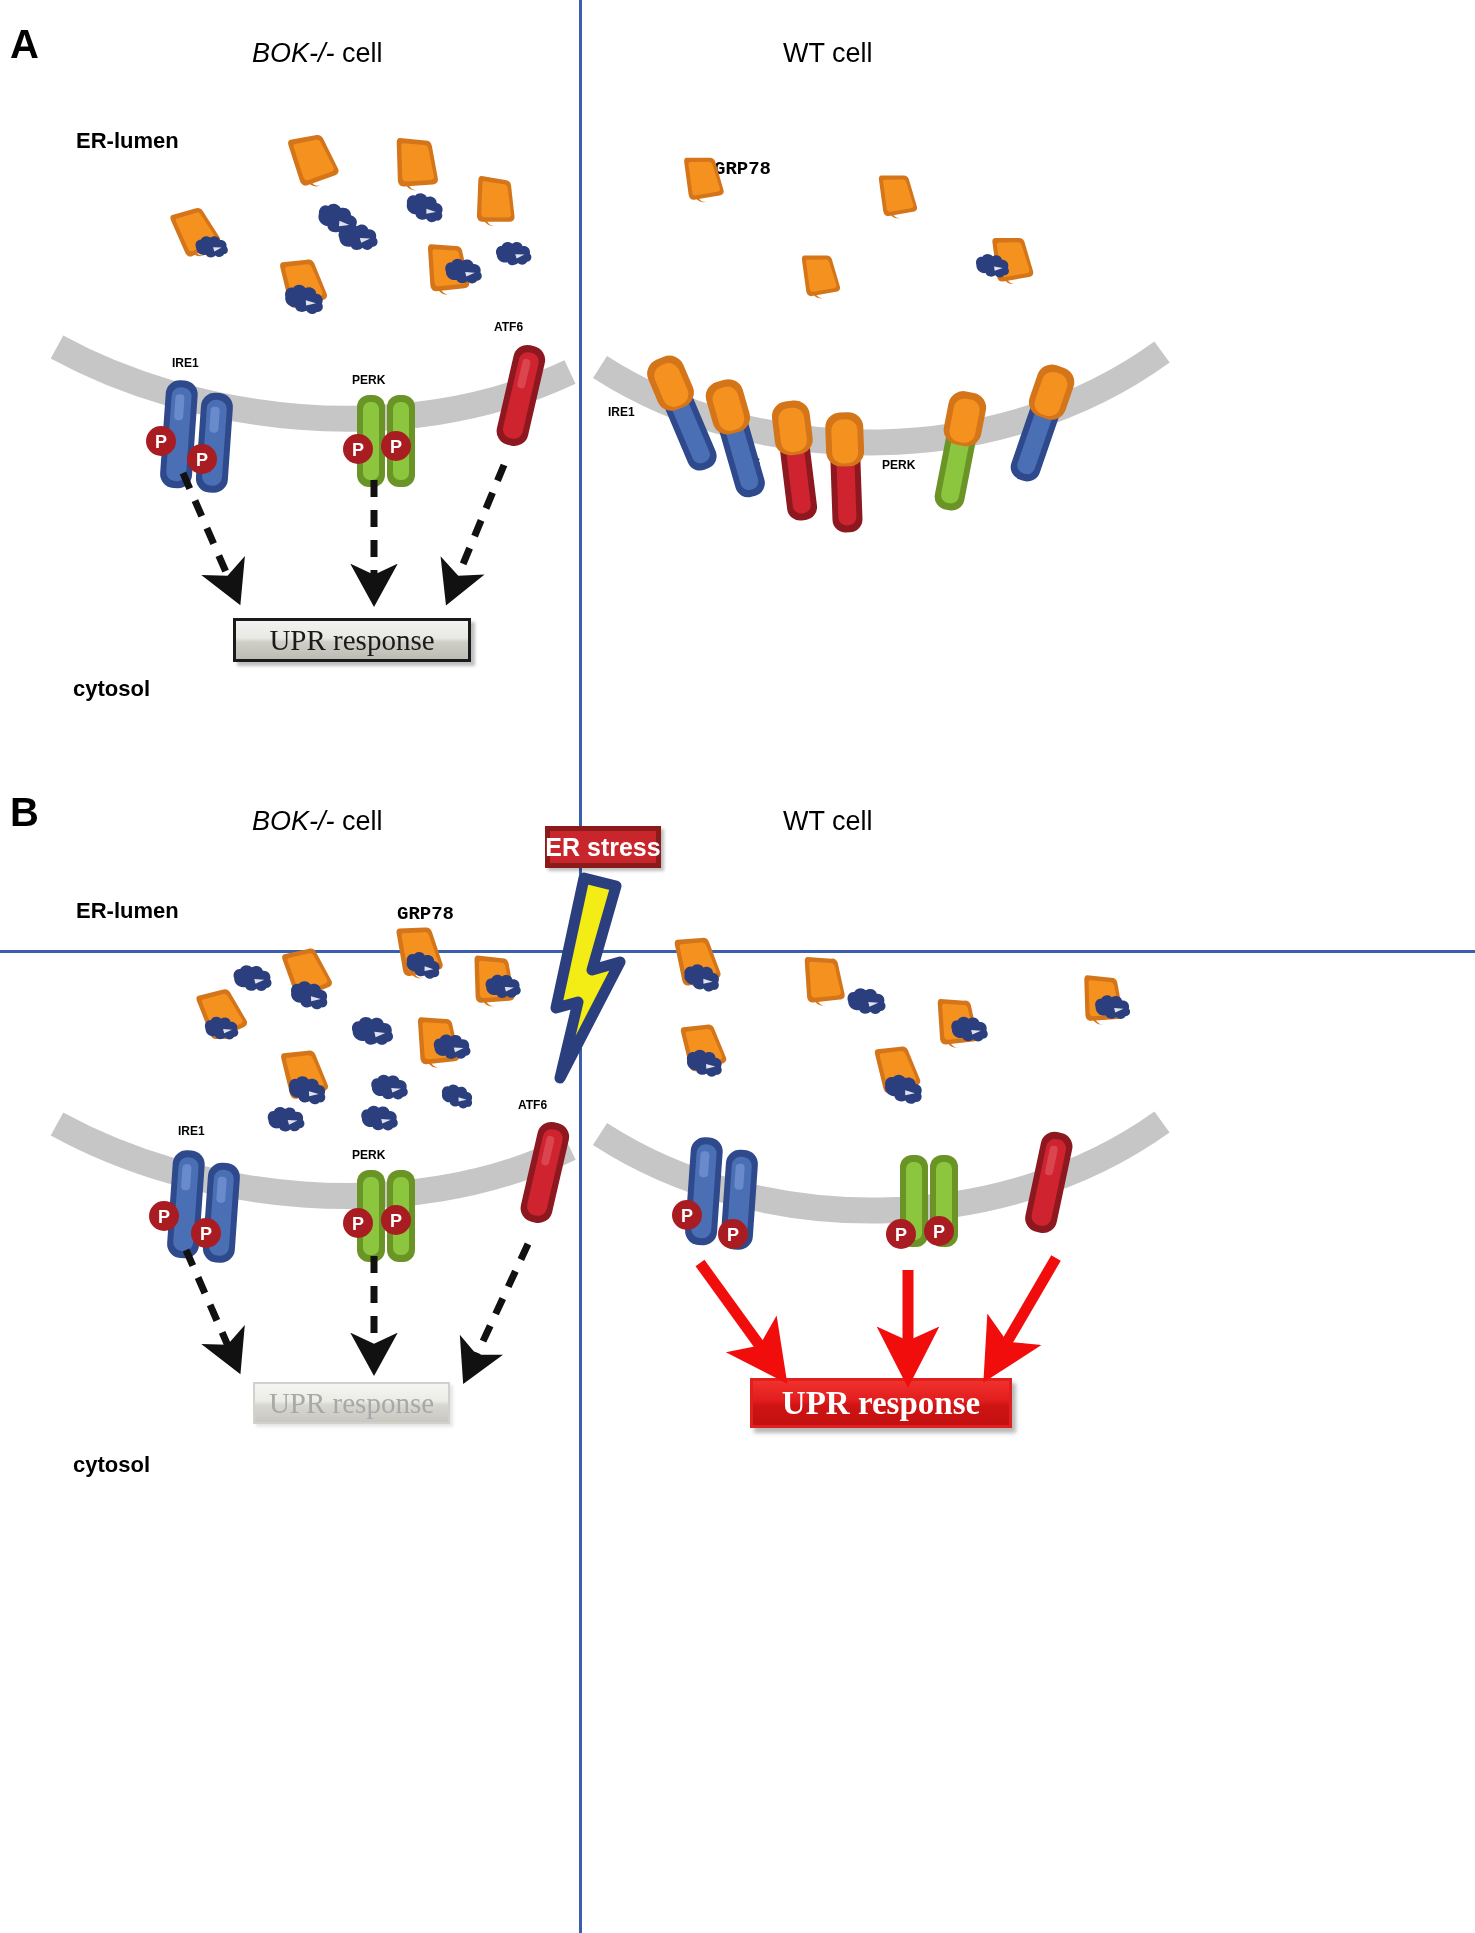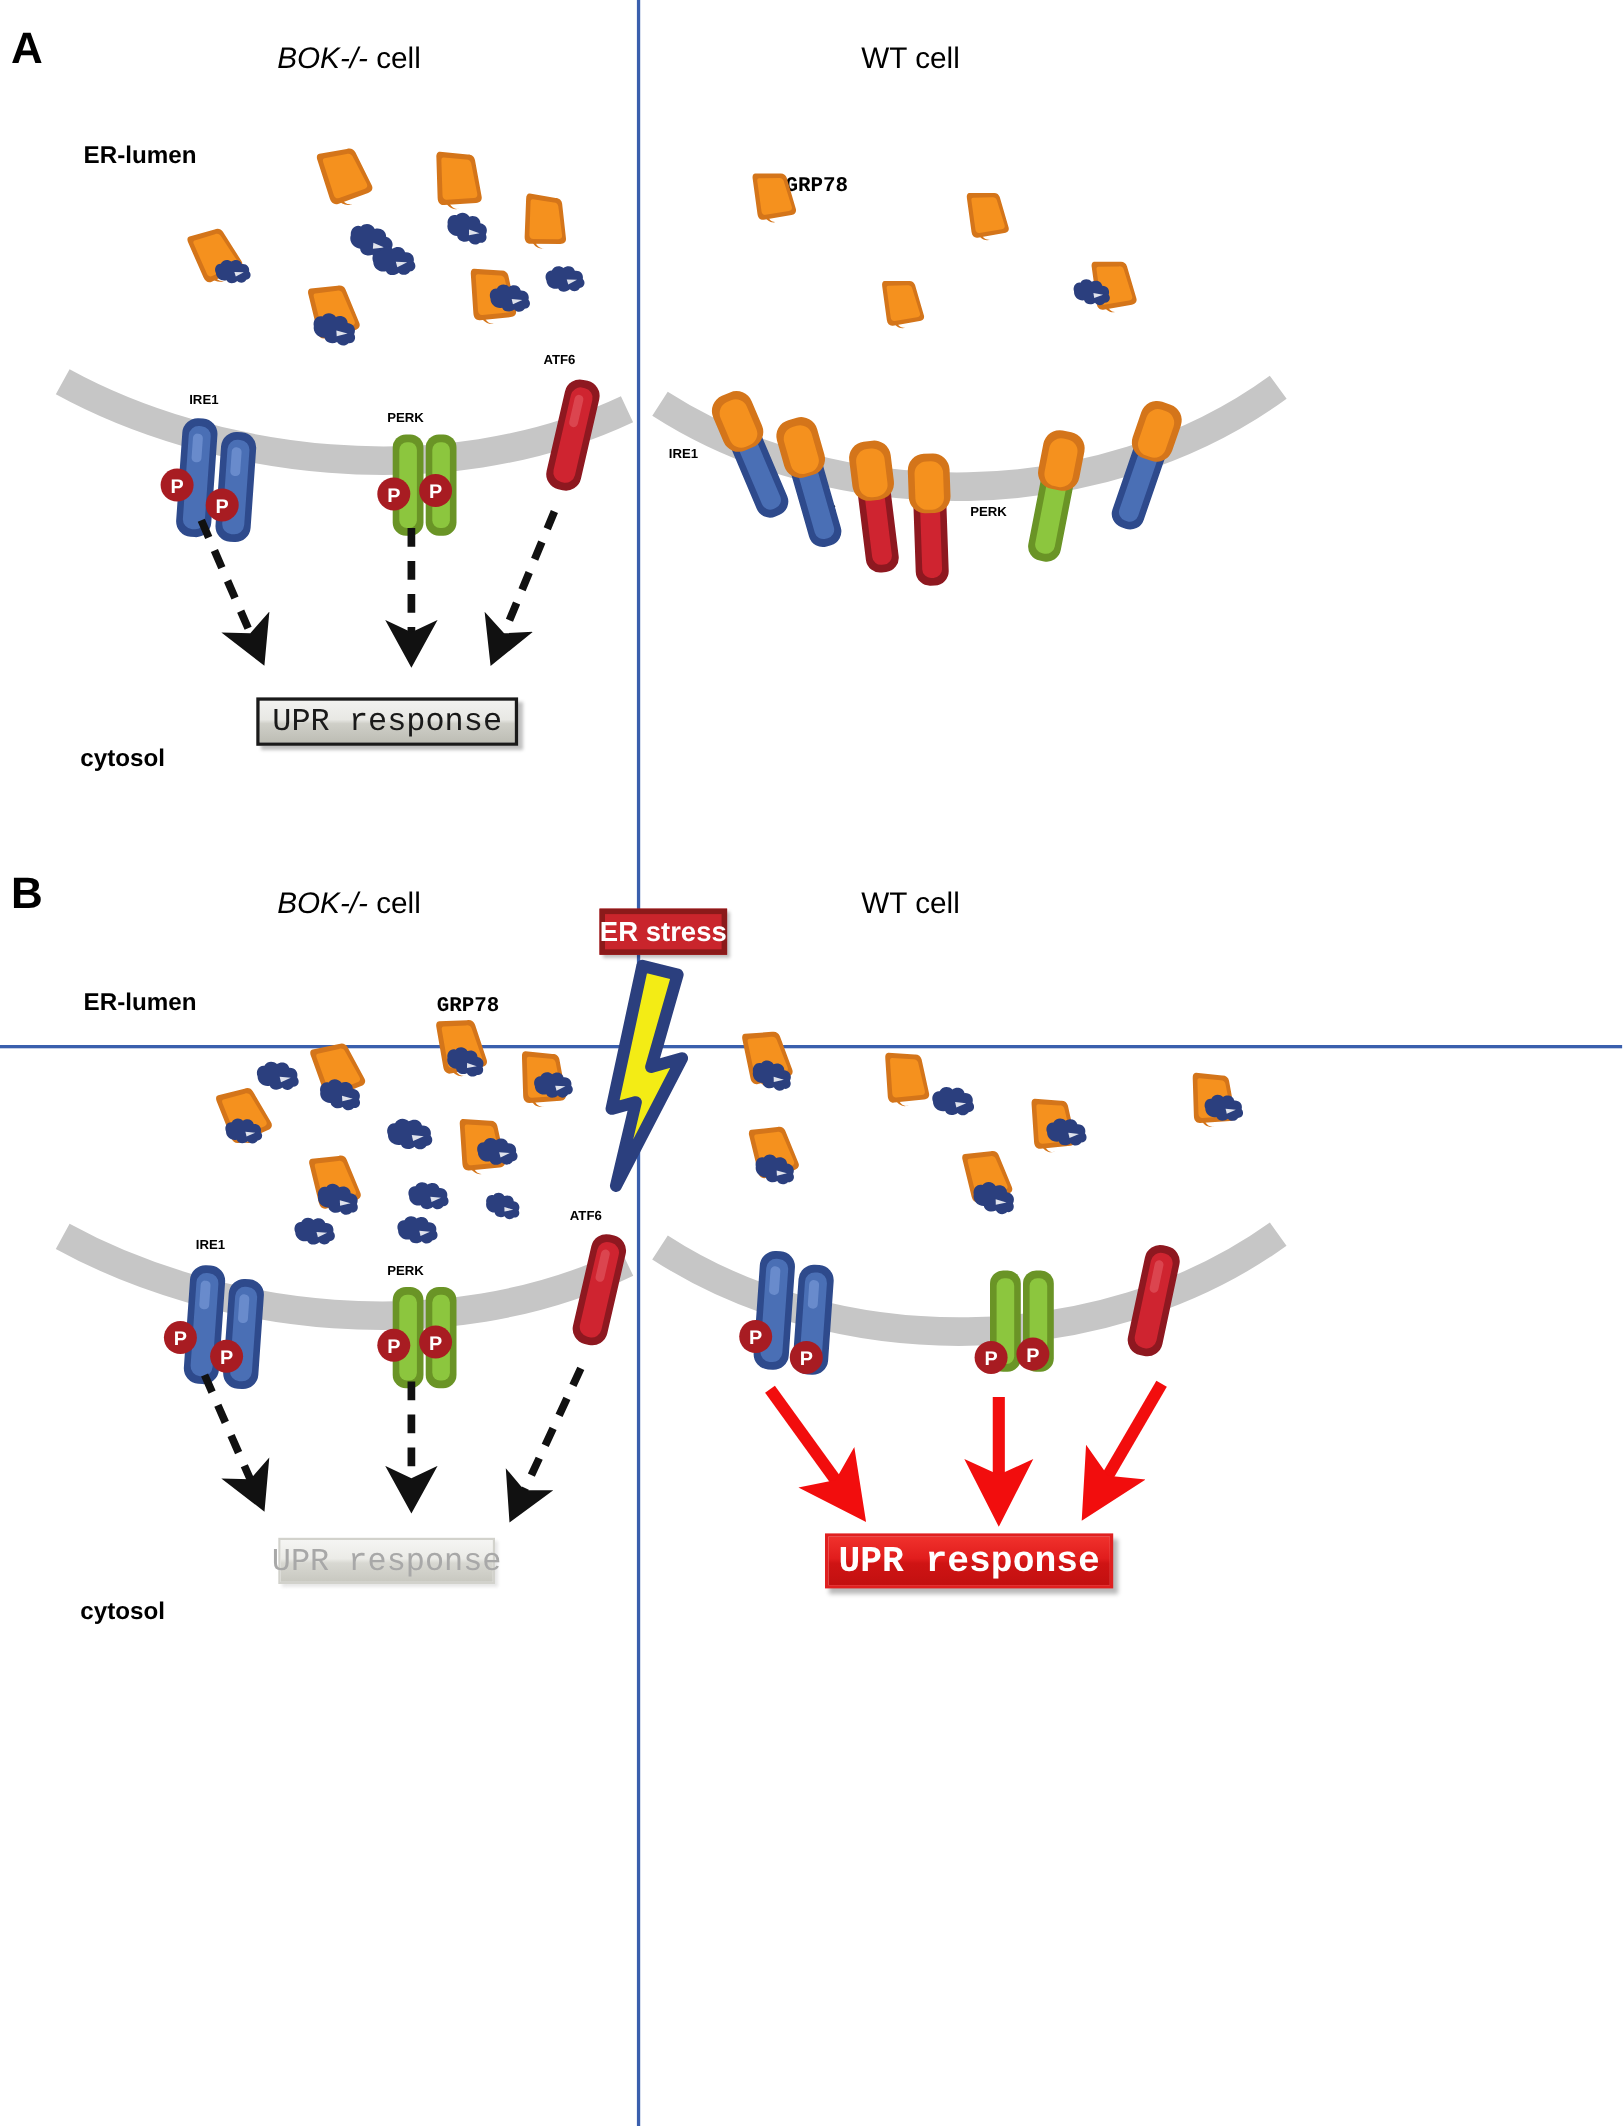--- a/index.html
+++ b/index.html
@@ -67,23 +67,22 @@
     position: absolute;
     background: #3a5fad;
   }
   
   .upr-box {
     position: absolute;
     box-sizing: border-box;
     display: flex;
     align-items: center;
     justify-content: center;
-    font-family: Liberation Mono, monospace;
+    font-family: Liberation Serif, serif;
     white-space: nowrap;
-    margin-top: 16px;
   }
   .upr-active {
     background: linear-gradient(to bottom, #f2f2f0 0%, #e8e8e4 45%, #cfcfc8 55%, #bdbdb4 100%);
     border: 3px solid #1a1a1a;
     font-size: 29px;
     color: #1a1a1a;
     box-shadow: 4px 4px 3px rgba(0,0,0,0.25);
   }
   .upr-faded {
     background: linear-gradient(to bottom, #f5f5f3 0%, #ebebe7 45%, #d8d8d2 55%, #c8c8c0 100%);

